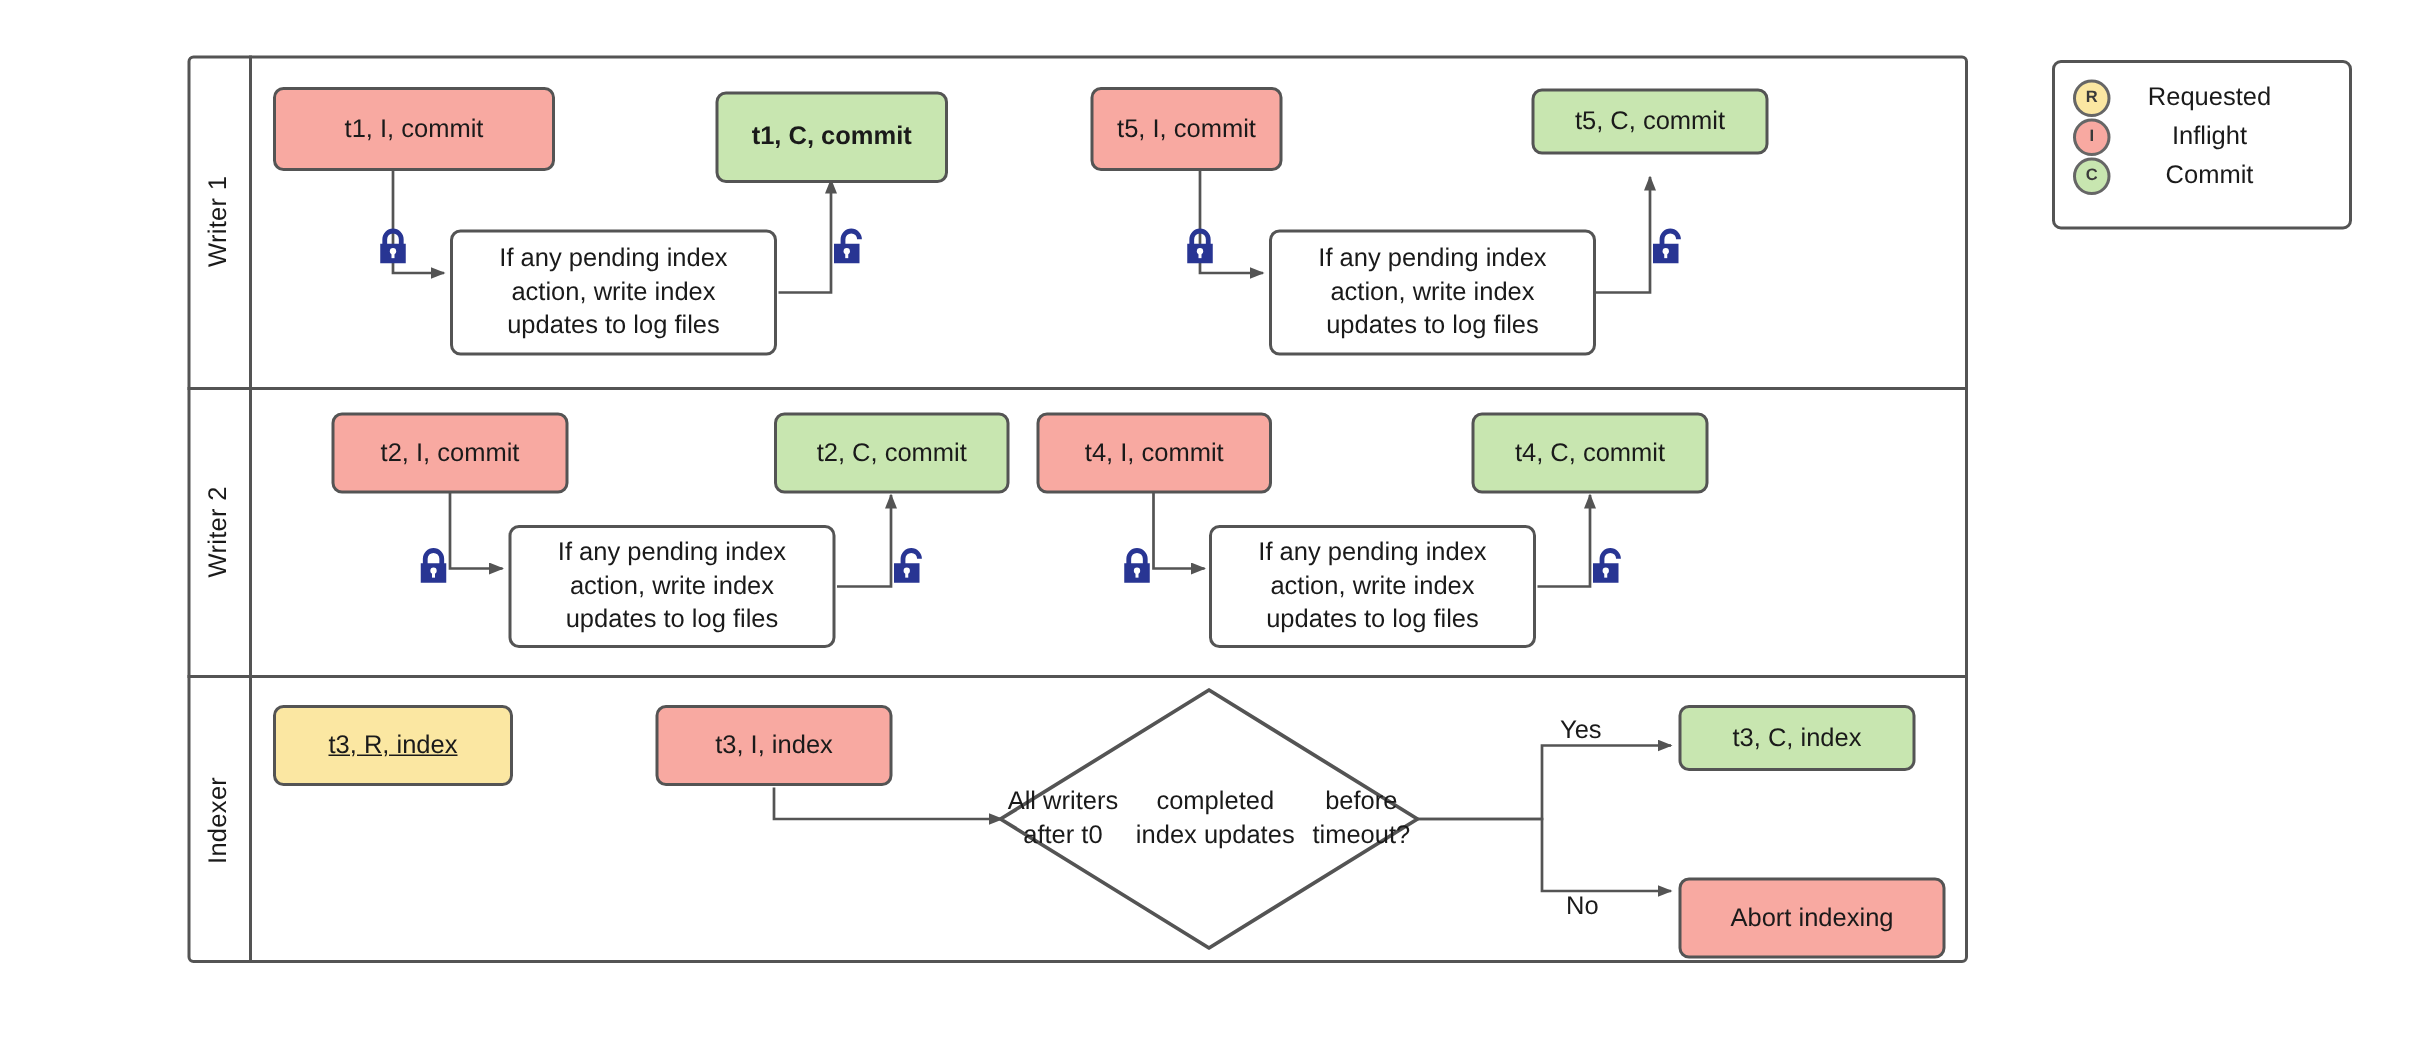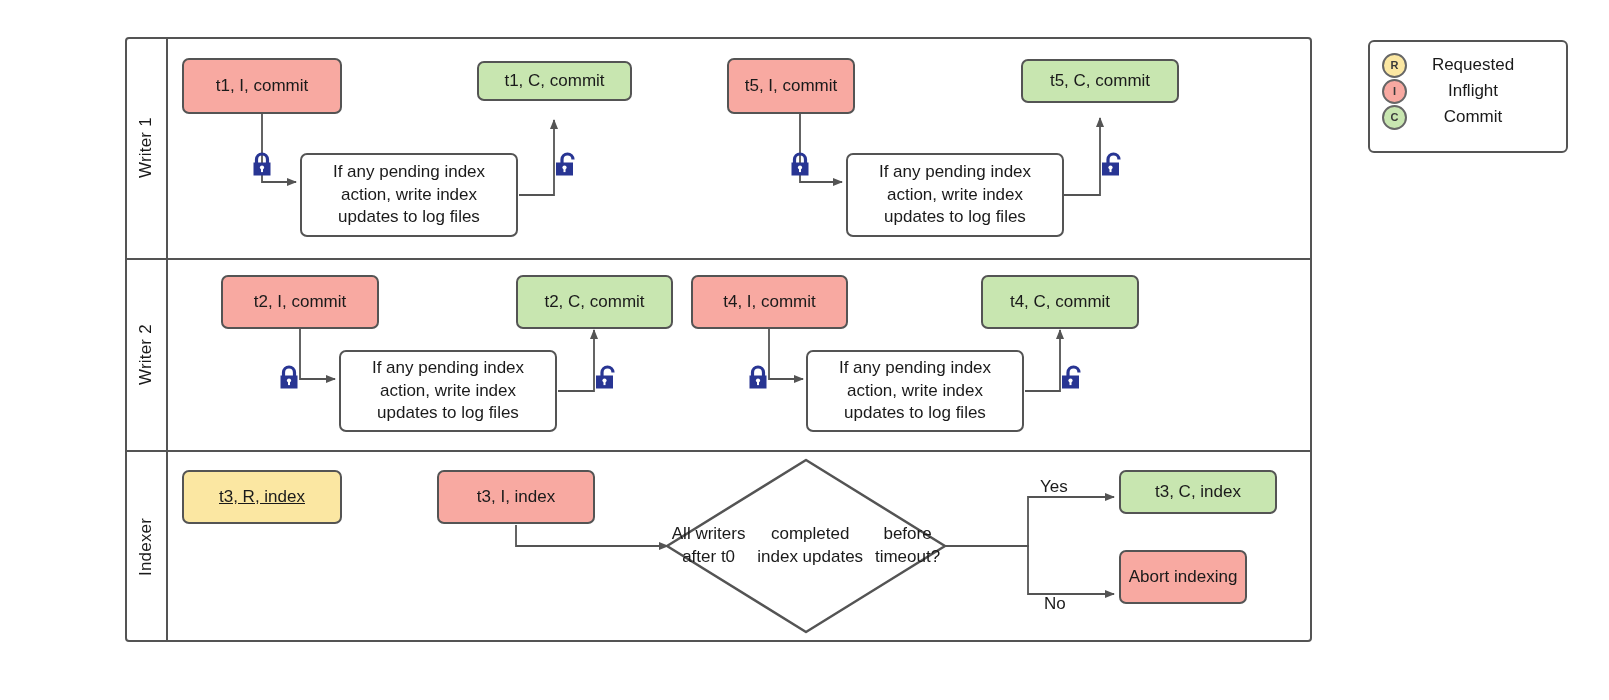--- a/index.html
+++ b/index.html
@@ -242,24 +242,24 @@
   </div>
   <div class="abs" style="left:1060px; top:365px; width:26px; height:26px;">
     <svg viewBox="0 0 26 26" width="26" height="26">
       <path d="M8,11 v-3.5 a5.5,5.5 0 0 1 11,0" fill="none" stroke="#283593" stroke-width="3.2"></path>
       <rect x="2" y="10.5" width="17" height="13" fill="#283593"></rect>
       <circle cx="10.5" cy="15.5" r="2.1" fill="#ffffff"></circle>
       <rect x="9.5" y="15.5" width="2" height="4.6" fill="#ffffff"></rect>
     </svg>
   </div>
 
-  <div class="abs node pink" style="left:182px; top:58px; width:160px; height:56px;">
+  <div class="abs node pink" style="left:182px; top:58px; width:188px; height:56px;">
     <span>t1, I, commit</span>
   </div>
-  <div class="abs node green" style="left:477px; top:61px; width:155px; height:40px;">
+  <div class="abs node green" style="left:477px; top:61px; width:155px; height:61px;font-weight:bold;">
     <span>t1, C, commit</span>
   </div>
   <div class="abs node pink" style="left:727px; top:58px; width:128px; height:56px;">
     <span>t5, I, commit</span>
   </div>
   <div class="abs node green" style="left:1021px; top:59px; width:158px; height:44px;">
     <span>t5, C, commit</span>
   </div>
 
   <div class="abs node white" style="left:300px; top:153px; width:218px; height:84px; flex-direction:column; justify-content:center;">
@@ -299,21 +299,21 @@
 
   <div class="abs node yellow" style="left:182px; top:470px; width:160px; height:54px;">
     <span>t3, R, index</span>
   </div>
   <div class="abs node pink" style="left:437px; top:470px; width:158px; height:54px;">
     <span>t3, I, index</span>
   </div>
   <div class="abs node green" style="left:1119px; top:470px; width:158px; height:44px;">
     <span>t3, C, index</span>
   </div>
-  <div class="abs node pink" style="left:1119px; top:550px; width:128px; height:54px;text-align:right;">
+  <div class="abs node pink" style="left:1119px; top:585px; width:178px; height:54px;text-align:right;">
     <span>Abort indexing</span>
   </div>
 
   <div class="abs" style="left:667px; top:460px; width:278px; height:172px;">
     <div class="diamond-text" style="flex-direction:row;">
       <span>All writers after t0</span>
       <span>completed index updates</span>
       <span>before timeout?</span>
     </div>
   </div>

